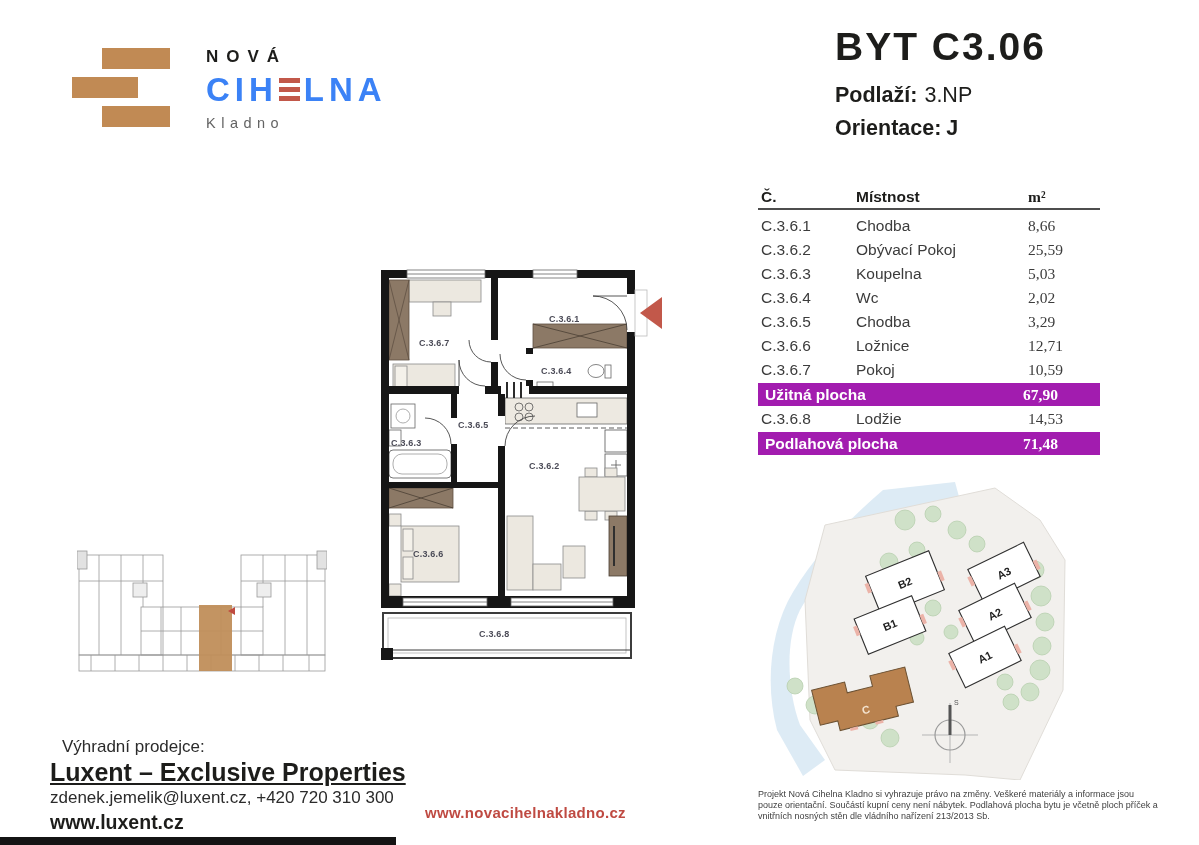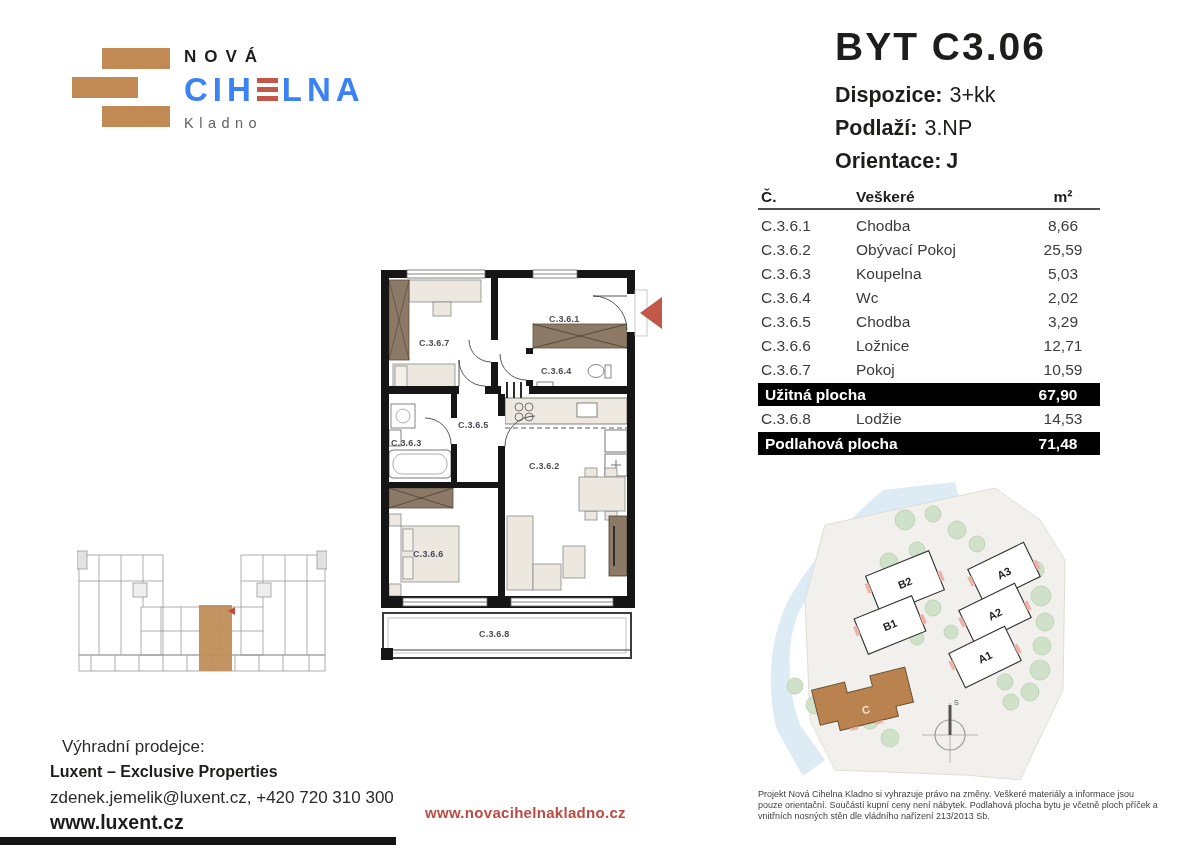--- a/index.html
+++ b/index.html
@@ -5,50 +5,50 @@
   html,body{margin:0;padding:0;background:#e8e8e8;}
   .page{
     position:relative;width:1199px;height:845px;background:#ffffff;
     font-family:"Liberation Sans", sans-serif;color:#1d1d1b;overflow:hidden;
     margin:0 auto;
   }
   .abs{position:absolute;}
 
   
   .logo{left:70px;top:45px;display:flex;}
-  .logo-text{margin-left:12px;padding-top:2px;}
+  .logo-text{margin-left:34px;padding-top:2px;}
   .logo-nova{font-size:17px;font-weight:700;letter-spacing:8px;color:#1d1d1b;}
   .logo-main{display:flex;align-items:center;font-size:33px;font-weight:800;letter-spacing:5px;color:#3b82f6;margin-top:6px;line-height:1;}
   .logo-e{display:inline-flex;flex-direction:column;justify-content:space-between;width:21px;height:24px;margin:0 4px 0 1px;}
   .logo-e span{display:block;height:5.4px;background:#C2584A;}
   .logo-kladno{font-size:14.5px;font-weight:400;letter-spacing:5.5px;color:#636363;margin-top:9px;}
 
   
   .unit-head{left:835px;top:26px;width:330px;}
   .unit-title{font-size:39px;font-weight:700;letter-spacing:2px;line-height:1.1;}
   .spec-row{font-size:21.5px;line-height:33px;}
   .spec-label{font-weight:800;}
   .spec-value{font-weight:400;margin-left:7px;}
   .spec-value.bold{font-weight:800;margin-left:5px;}
 
   
   .rtable{left:758px;top:185px;width:342px;font-size:15.5px;}
   .trow{display:flex;align-items:center;height:24px;color:#3c3c3c;}
   .trow.head{font-weight:800;color:#1d1d1b;height:23px;border-bottom:2px solid #4d4d4d;margin-bottom:4px;}
   .tc-code{width:95px;padding-left:3px;}
   .tc-name{flex:1;}
-  .tc-area{width:70px;text-align:center;padding-right:2px;}
-  .trow.sum{background:#000000;color:#ffffff;font-weight:800;height:23px;margin:1px 0;}
+  .tc-area{width:70px;text-align:left;padding-right:2px;font-family:Liberation Serif, serif;}
+  .trow.sum{background:#a21caf;color:#ffffff;font-weight:800;height:23px;margin:1px 0;}
   .trow.sum .tc-code{padding-left:7px;width:auto;}
   .trow.sum .tc-area{padding-right:7px;}
 
   
   .footer-left{left:50px;top:735px;}
   .f-line1{font-size:17px;line-height:24px;color:#2b2b2b;margin-left:12px;}
-  .f-line2{font-size:16px;font-weight:800;line-height:26px;}
+  .f-line2{font-size:25px;font-weight:800;line-height:26px;text-decoration:underline;}
   .f-line3{font-size:17px;line-height:25px;color:#2b2b2b;}
   .f-line4{font-size:19.5px;font-weight:800;line-height:25px;}
   .proj-url{left:425px;top:804px;font-size:15px;font-weight:800;color:#BF4A42;letter-spacing:0.3px;}
   .disclaimer{left:758px;top:789px;width:402px;font-size:9px;line-height:11px;color:#3f3f3f;}
   .bottom-bar{left:0;top:837px;width:396px;height:8px;background:#141414;}
 
   svg text{font-family:"Liberation Sans", sans-serif;}
   .plan-label{font-size:9px;font-weight:600;fill:#4b4b57;letter-spacing:0.2px;}
   .site-label{font-size:11px;font-weight:700;fill:#222222;}
 </style>
@@ -75,35 +75,32 @@
         <span>LNA</span>
       </div>
       <div class="logo-kladno">Kladno</div>
     </div>
   </div>
 
   <div class="abs unit-head">
     <div class="unit-title">BYT C3.06</div>
     <div style="margin-top:10px;">
       <div class="spec-row">
-        <span class="spec-label">Dispozice:</span><span class="spec-value">3+kk</span>
-      </div>
-      <div class="spec-row">
         <span class="spec-label">Podlaží:</span><span class="spec-value">3.NP</span>
       </div>
       <div class="spec-row">
         <span class="spec-label">Orientace:</span><span class="spec-value bold">J</span>
       </div>
     </div>
   </div>
 
   <div class="abs rtable">
     <div class="trow head">
       <div class="tc-code">Č.</div>
-      <div class="tc-name">Veškeré</div>
+      <div class="tc-name">Místnost</div>
       <div class="tc-area">m²</div>
     </div>
     <div class="trow">
       <div class="tc-code">C.3.6.1</div>
       <div class="tc-name">Chodba</div>
       <div class="tc-area">8,66</div>
     </div>
     <div class="trow">
       <div class="tc-code">C.3.6.2</div>
       <div class="tc-name">Obývací Pokoj</div>

